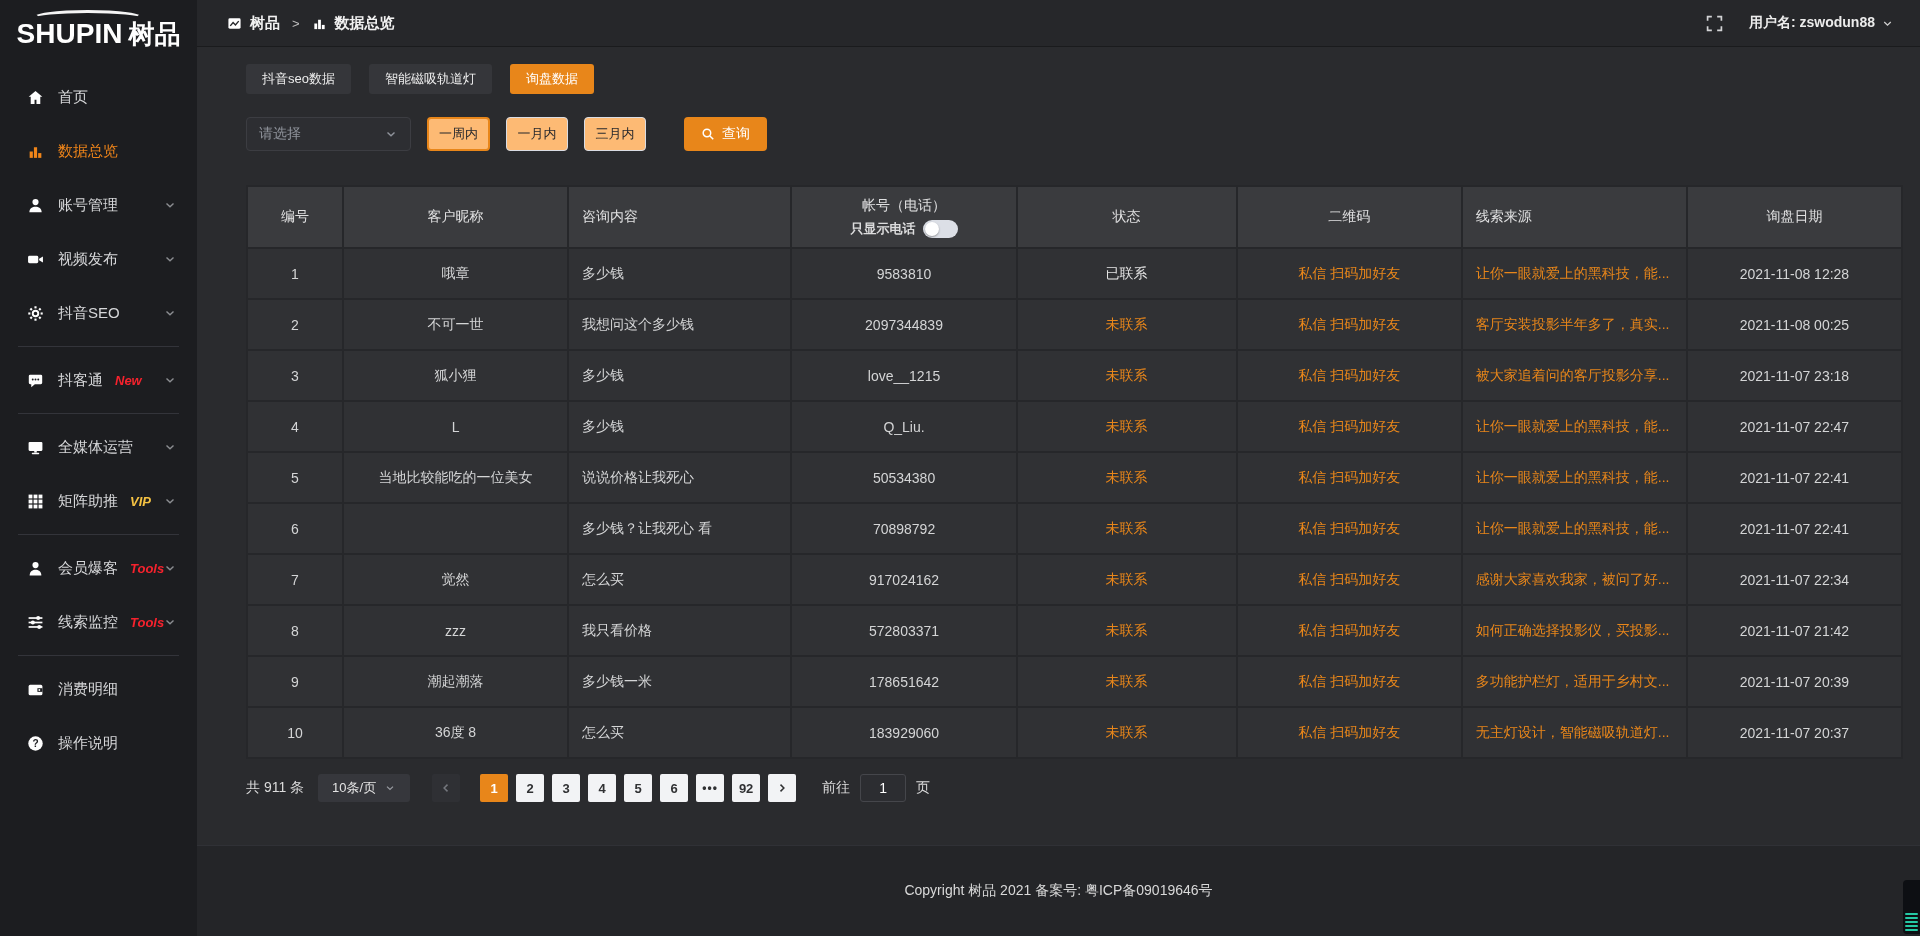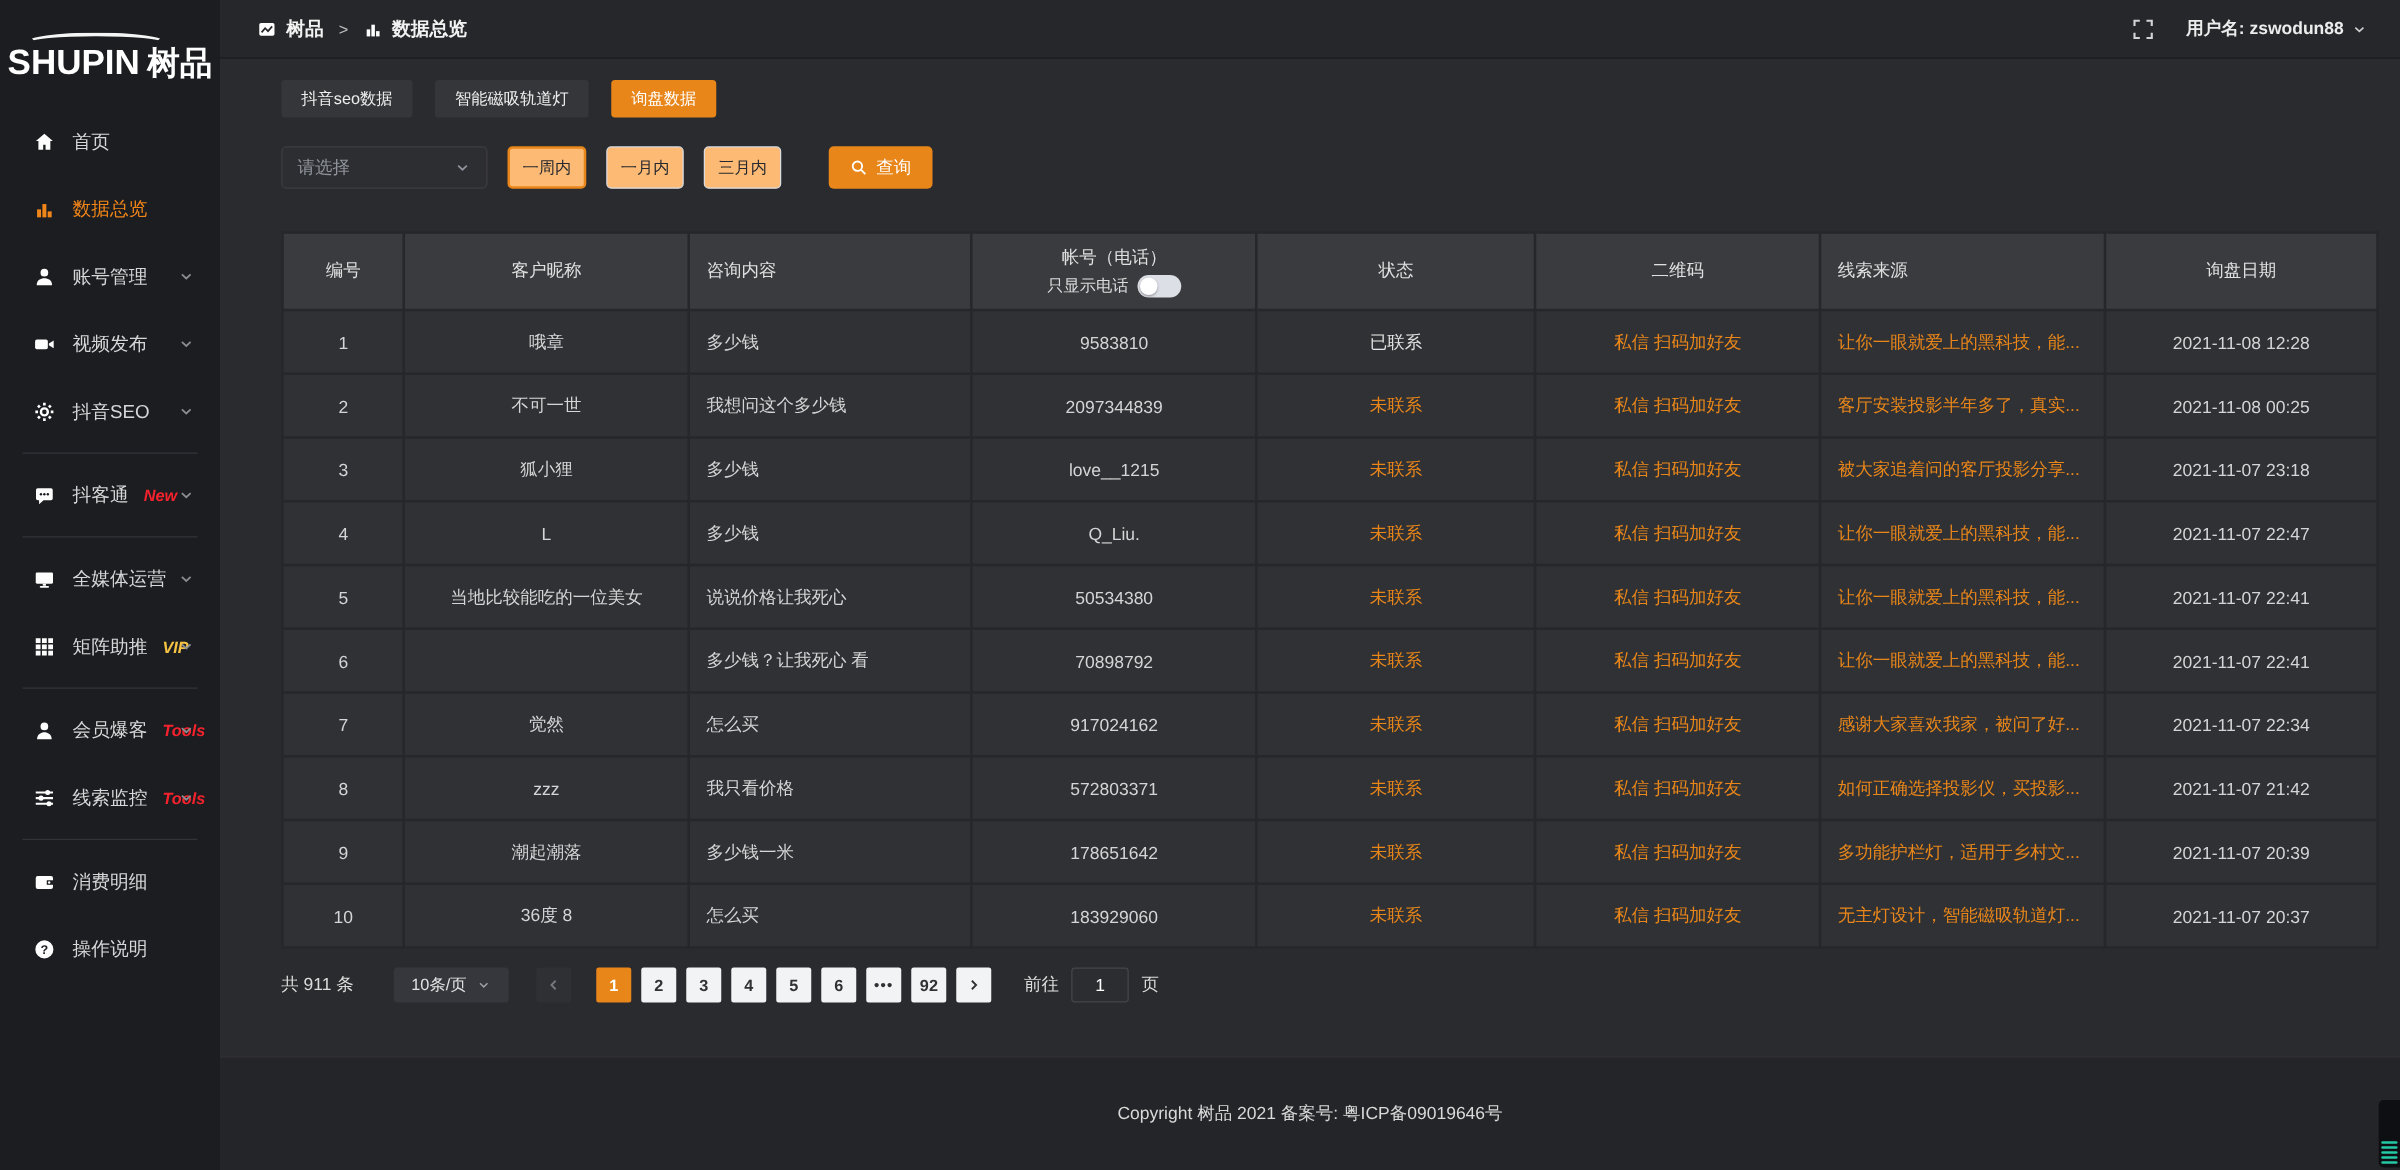--- a/index.html
+++ b/index.html
@@ -4,21 +4,21 @@
 <style>
   * { margin:0; padding:0; box-sizing:border-box; }
   html,body { width:1920px; height:936px; overflow:hidden; }
   body {
     font-family:"Liberation Sans","DejaVu Sans",sans-serif;
     background:#242528; color:#d6d7d8; position:relative;
   }
   .app { display:flex; width:100%; height:100%; }
 
   
-  .sidebar { width:176px; flex-shrink:0; background:#1c1d20; padding-top:24px; position:relative; }
+  .sidebar { width:197px; flex-shrink:0; background:#1c1d20; padding-top:8px; position:relative; }
   .logo { height:52px; position:relative; display:flex; align-items:center; justify-content:center; }
   .logo-arc { position:absolute; top:2px; left:50%; transform:translateX(-60%); width:112px; height:16px;
     border:3px solid transparent; border-top:3px solid #f5f5f5; border-radius:50%; }
   .brand-name { color:#fff; font-weight:800; font-size:28px; letter-spacing:0px; }
   .brand-cn { color:#fff; font-weight:700; font-size:26px; margin-left:6px; }
   .side-nav { margin-top:10px; }
   .side-item { height:54px; display:flex; align-items:center; padding-left:27px; position:relative;
     color:#d6d7d9; font-size:15px; cursor:pointer; }
   .side-item .icon { width:17px; height:17px; margin-right:14px; color:#fdfdfd; flex-shrink:0; }
   .side-item.active { color:#f08519; }
@@ -63,32 +63,32 @@
   .search-btn .icon { width:14px; height:14px; color:#fff; }
 
   
   table { width:100%; border-collapse:collapse; table-layout:fixed; background:#303134; }
   th, td { border:2px solid #26272a; font-weight:400; }
   thead th { background:#3a3b3e; height:62px; color:#e0e0e1; font-size:14px; }
   tbody td { height:51px; color:#d4d5d6; font-size:14px; text-align:center; }
   .col-left { text-align:left; padding-left:13px; }
   th.col-left { text-align:left; padding-left:13px; }
   .th-stack { display:flex; flex-direction:column; align-items:center; gap:5px; }
-  .toggle-row { display:flex; align-items:center; gap:7px; font-size:13px; color:#dcdcdd; }
+  .toggle-row { display:flex; align-items:center; gap:7px; font-size:13px; color:#dcdcdd;font-weight:bold; }
   .switch { width:35px; height:18px; border-radius:9px; background:#dcdfe6; position:relative; cursor:pointer; display:inline-block; }
   .switch .knob { position:absolute; left:2px; top:2px; width:14px; height:14px; border-radius:50%;
     background:#fff; box-shadow:0 1px 2px rgba(0,0,0,.35); }
   .status-no { color:#e8861a; }
   .status-yes { color:#e3e3e3; }
   .link-orange { color:#e8861a; cursor:pointer; }
   td.src { white-space:nowrap; overflow:hidden; }
 
   
   .pagination { display:flex; align-items:center; margin-top:15px; font-size:14px; color:#dcdcdc; }
-  .pg-total { margin-right:32px; }
+  .pg-total { margin-right:14px; }
   .page-size { width:92px; height:28px; background:#36373c; border-radius:3px; display:flex; align-items:center;
     justify-content:center; gap:8px; font-size:13px; color:#e3e3e3; cursor:pointer; margin-right:22px; }
   .page-size .icon { width:12px; height:12px; color:#9a9da3; }
   .pg-btn { min-width:28px; height:28px; padding:0 4px; border-radius:2px; display:flex; align-items:center;
     justify-content:center; background:#f2f3f5; color:#303133; font-size:13px; font-weight:700; cursor:pointer; margin-right:8px; }
   .pg-btn .icon { width:12px; height:12px; }
   .pg-prev { background:#2f3034; color:#74777d; margin-right:20px; }
   .pg-btn.active { background:#e8861a; color:#fff; }
   .pg-ellipsis { letter-spacing:1px; font-size:12px; }
   .goto { display:flex; align-items:center; gap:10px; margin-left:18px; }

